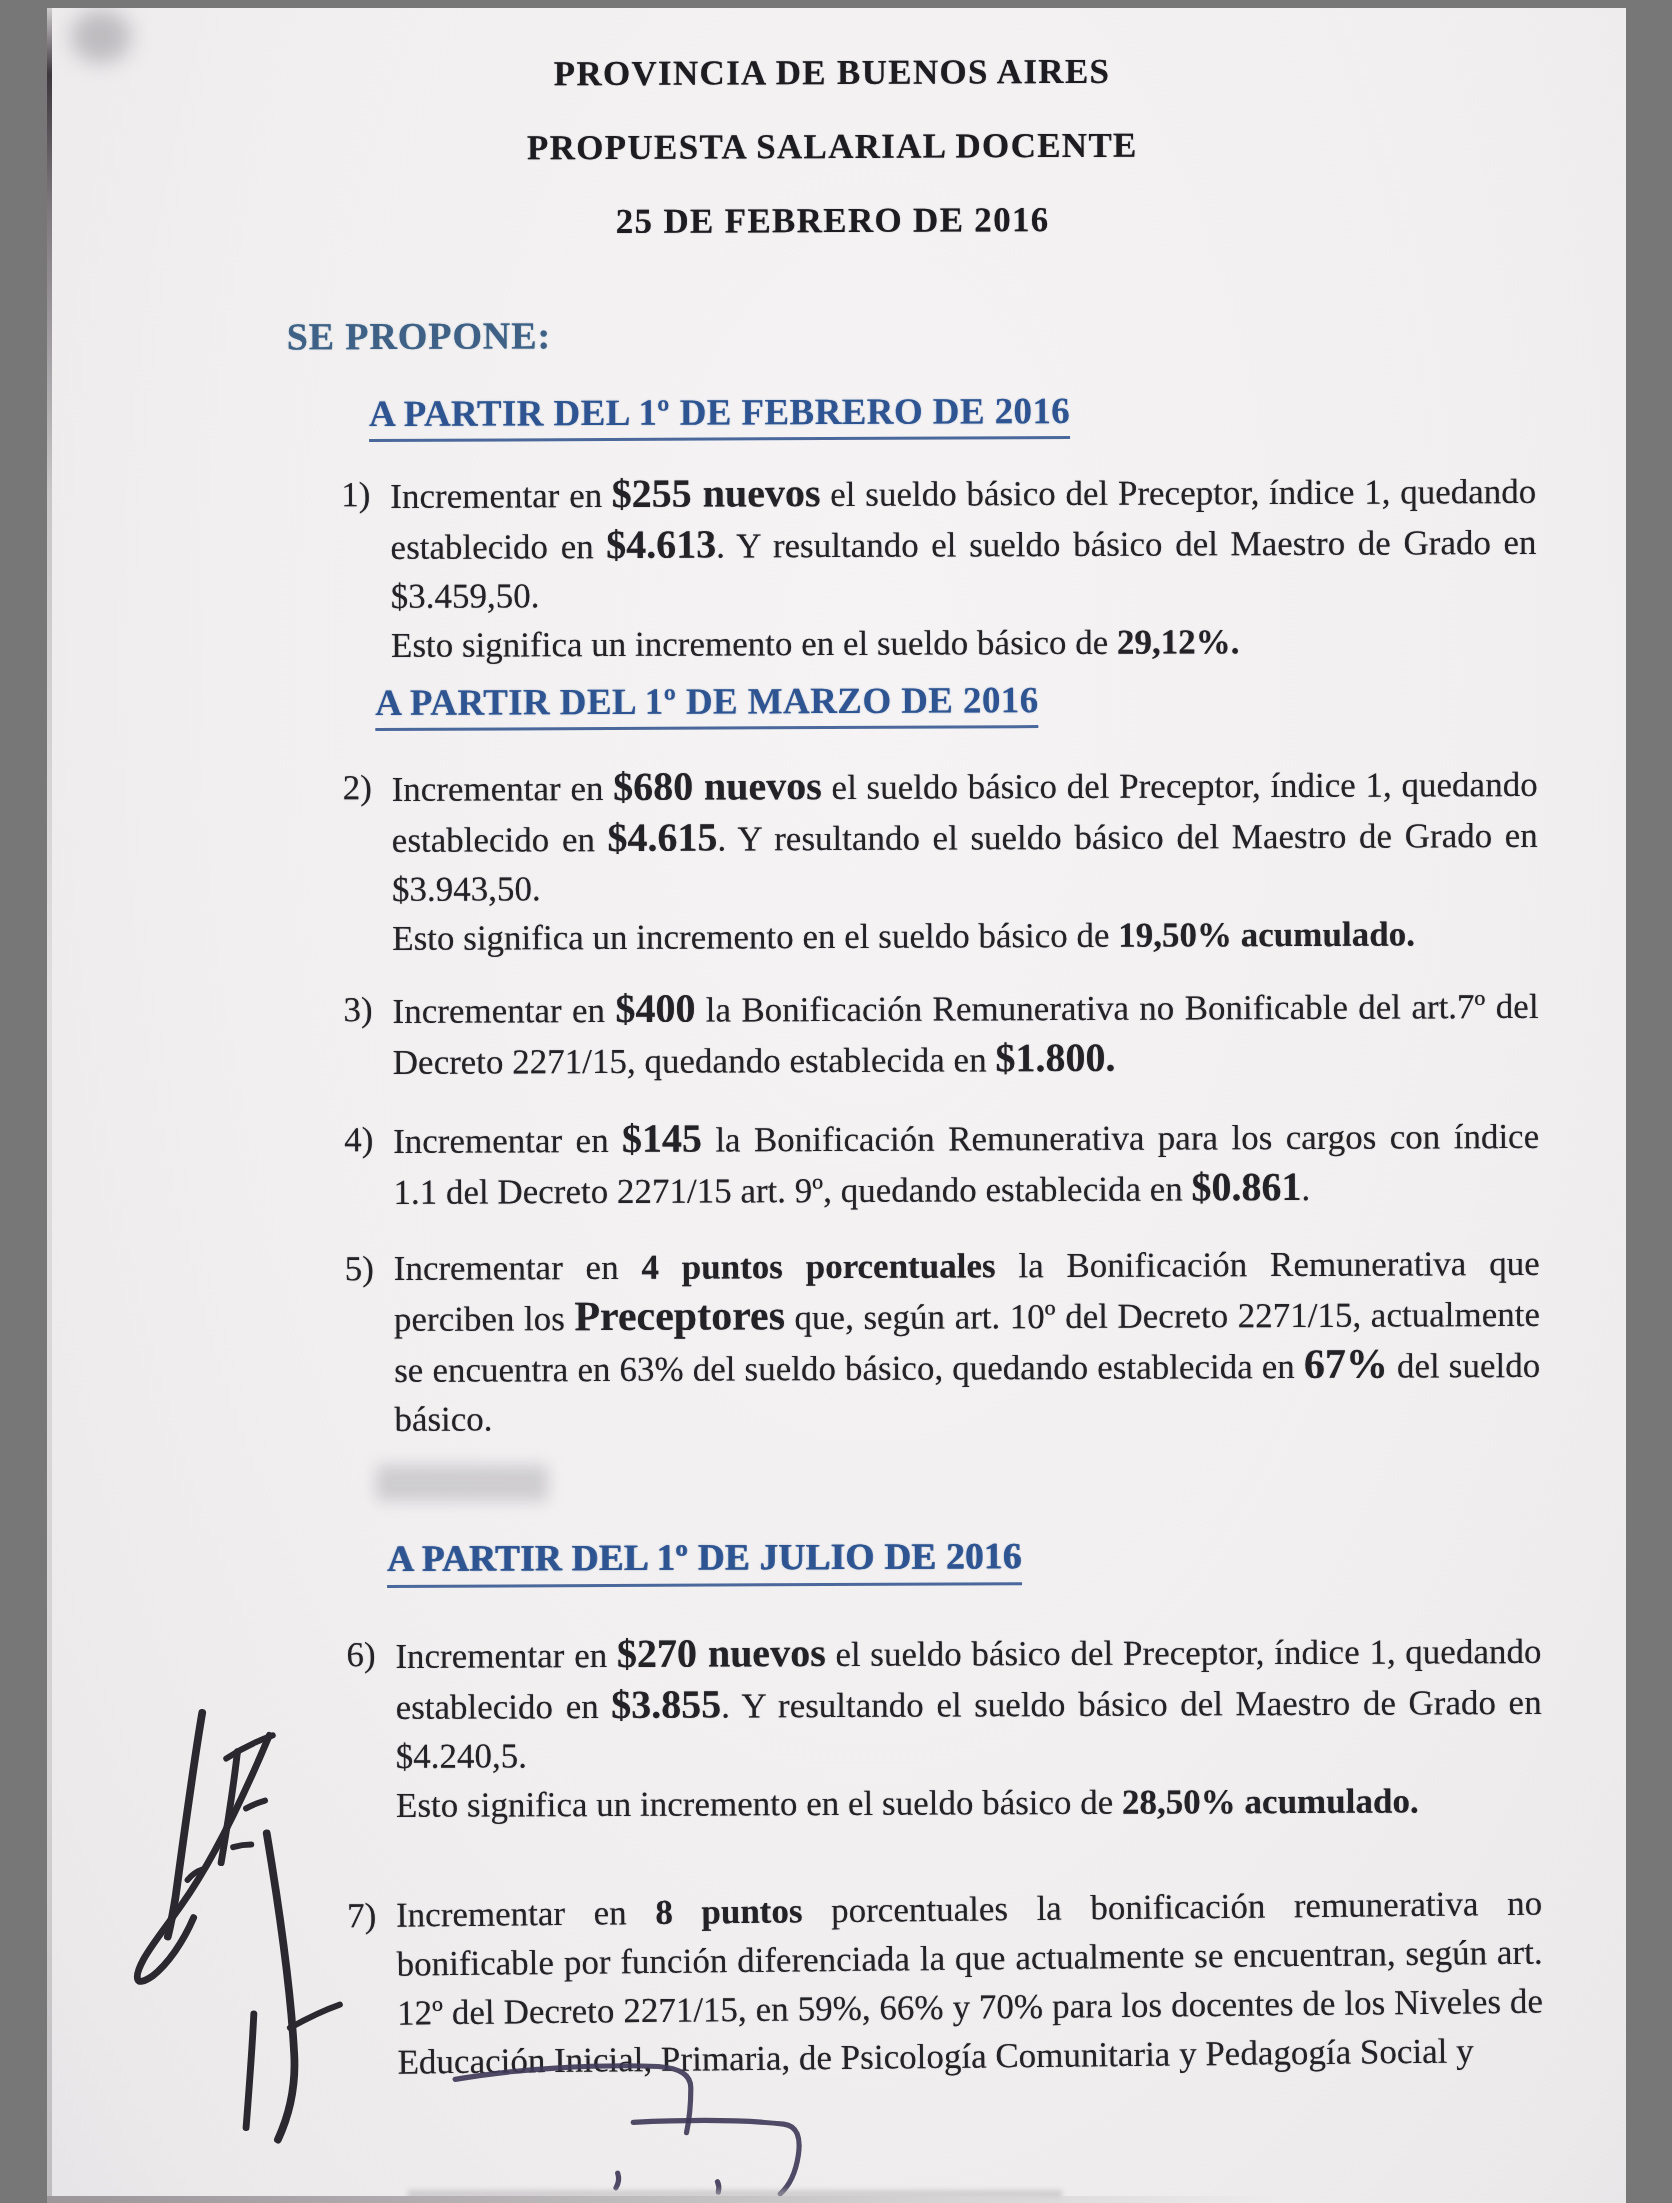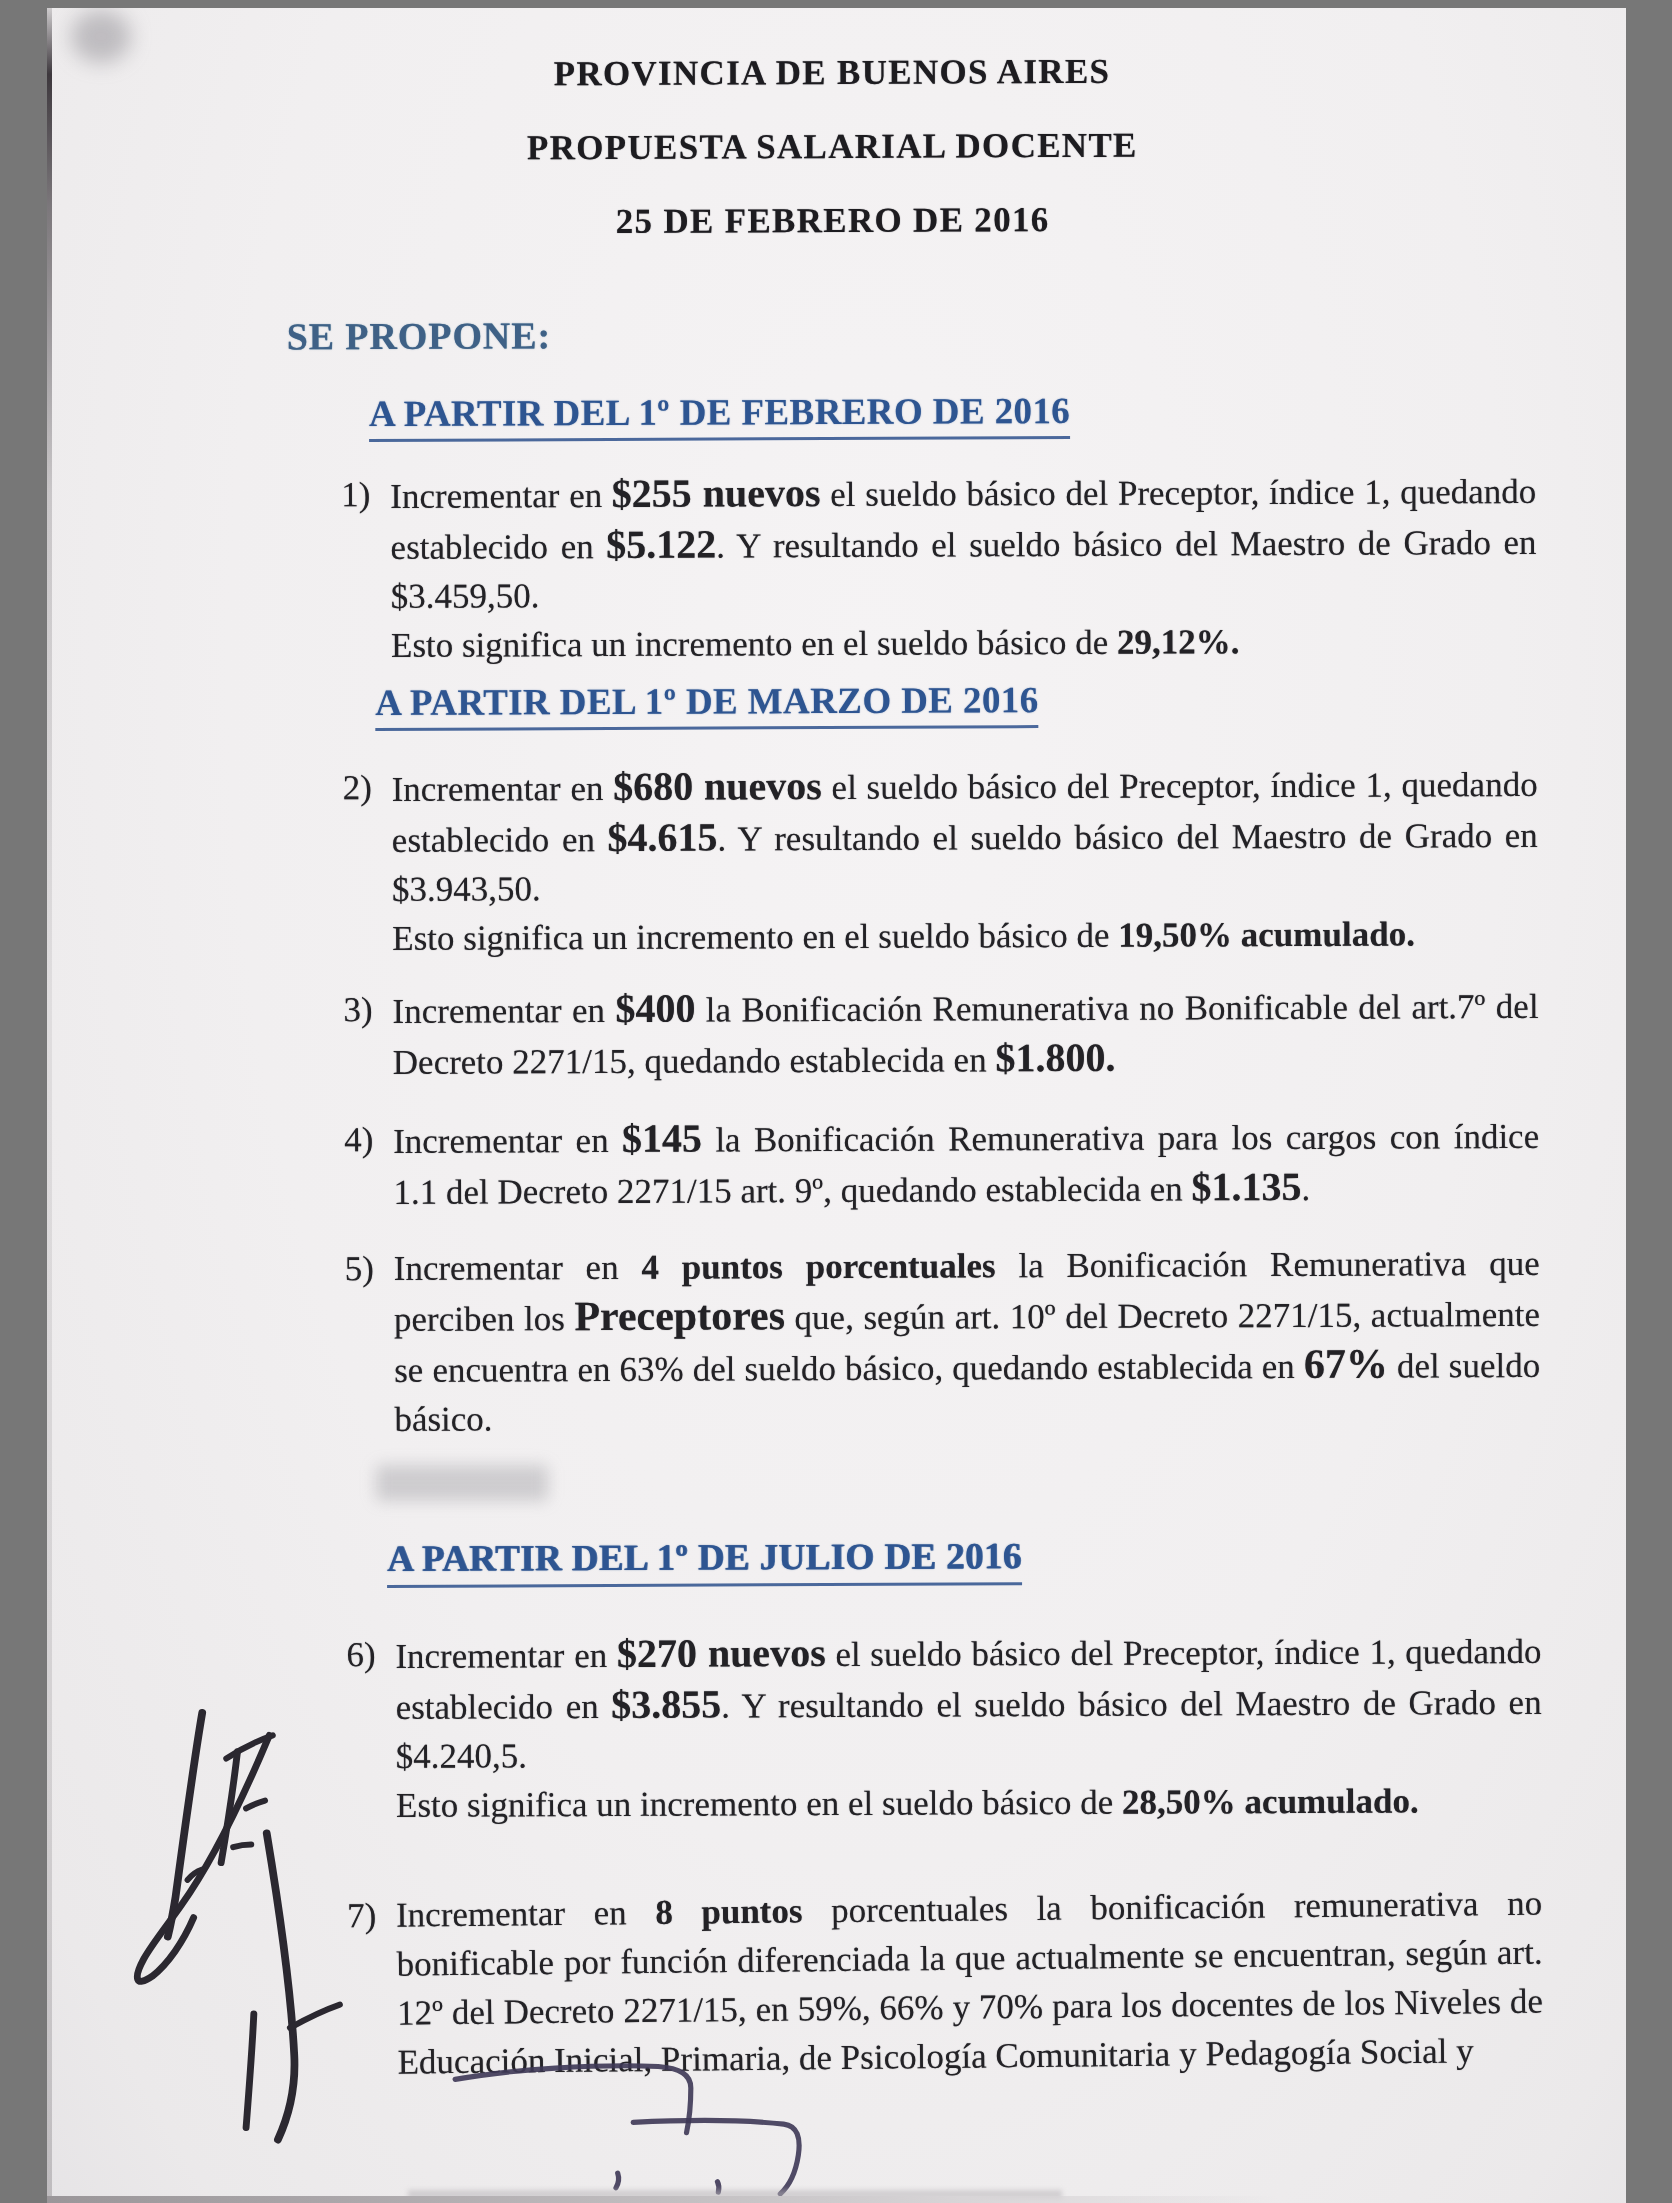--- a/index.html
+++ b/index.html
@@ -106,39 +106,39 @@
       <div class="title-line">PROPUESTA SALARIAL DOCENTE</div>
       <div class="title-line">25 DE FEBRERO DE 2016</div>
     </header>
 
     <div class="intro">SE PROPONE:</div>
 
     <div id="sections">
         <section class="section sec-0"><div class="section-heading">A PARTIR DEL 1º DE FEBRERO DE 2016</div><div class="item item-1">
             <div class="item-num">1)</div>
             <div class="item-body">
-              <p class="item-para"><span class="seg">Incrementar en </span><span class="seg-money">$255 nuevos</span><span class="seg"> el sueldo básico del Preceptor, índice 1, quedando establecido en </span><span class="seg-money">$5.122</span><span class="seg">. Y resultando el sueldo básico del Maestro de Grado en $3.459,50.</span></p>
+              <p class="item-para"><span class="seg">Incrementar en </span><span class="seg-money">$255 nuevos</span><span class="seg"> el sueldo básico del Preceptor, índice 1, quedando establecido en </span><span class="seg-money">$4.613</span><span class="seg">. Y resultando el sueldo básico del Maestro de Grado en $3.459,50.</span></p>
               <p class="item-para"><span class="seg">Esto significa un incremento en el sueldo básico de </span><span class="seg-bold">29,12%.</span></p>
             </div>
           </div></section>
         <section class="section sec-1"><div class="section-heading">A PARTIR DEL 1º DE MARZO DE 2016</div><div class="item item-2">
             <div class="item-num">2)</div>
             <div class="item-body">
               <p class="item-para"><span class="seg">Incrementar en </span><span class="seg-money">$680 nuevos</span><span class="seg"> el sueldo básico del Preceptor, índice 1, quedando establecido en </span><span class="seg-money">$4.615</span><span class="seg">. Y resultando el sueldo básico del Maestro de Grado en $3.943,50.</span></p>
               <p class="item-para"><span class="seg">Esto significa un incremento en el sueldo básico de </span><span class="seg-bold">19,50% acumulado.</span></p>
             </div>
           </div><div class="item item-3">
             <div class="item-num">3)</div>
             <div class="item-body">
               <p class="item-para"><span class="seg">Incrementar en </span><span class="seg-money">$400</span><span class="seg"> la Bonificación Remunerativa no Bonificable del art.7º del Decreto 2271/15, quedando establecida en </span><span class="seg-money">$1.800.</span></p>
             </div>
           </div><div class="item item-4">
             <div class="item-num">4)</div>
             <div class="item-body">
-              <p class="item-para"><span class="seg">Incrementar en </span><span class="seg-money">$145</span><span class="seg"> la Bonificación Remunerativa para los cargos con índice 1.1 del Decreto 2271/15 art. 9º, quedando establecida en </span><span class="seg-money">$1.135</span><span class="seg">.</span></p>
+              <p class="item-para"><span class="seg">Incrementar en </span><span class="seg-money">$145</span><span class="seg"> la Bonificación Remunerativa para los cargos con índice 1.1 del Decreto 2271/15 art. 9º, quedando establecida en </span><span class="seg-money">$0.861</span><span class="seg">.</span></p>
             </div>
           </div><div class="item item-5">
             <div class="item-num">5)</div>
             <div class="item-body">
               <p class="item-para"><span class="seg">Incrementar en </span><span class="seg-bold">4 puntos porcentuales</span><span class="seg"> la Bonificación Remunerativa que perciben los </span><span class="seg-big">Preceptores</span><span class="seg"> que, según art. 10º del Decreto 2271/15, actualmente se encuentra en 63% del sueldo básico, quedando establecida en </span><span class="seg-big">67%</span><span class="seg"> del sueldo básico.</span></p>
             </div>
           </div></section>
         <section class="section sec-2"><div class="section-heading">A PARTIR DEL 1º DE JULIO DE 2016</div><div class="item item-6">
             <div class="item-num">6)</div>
             <div class="item-body">

